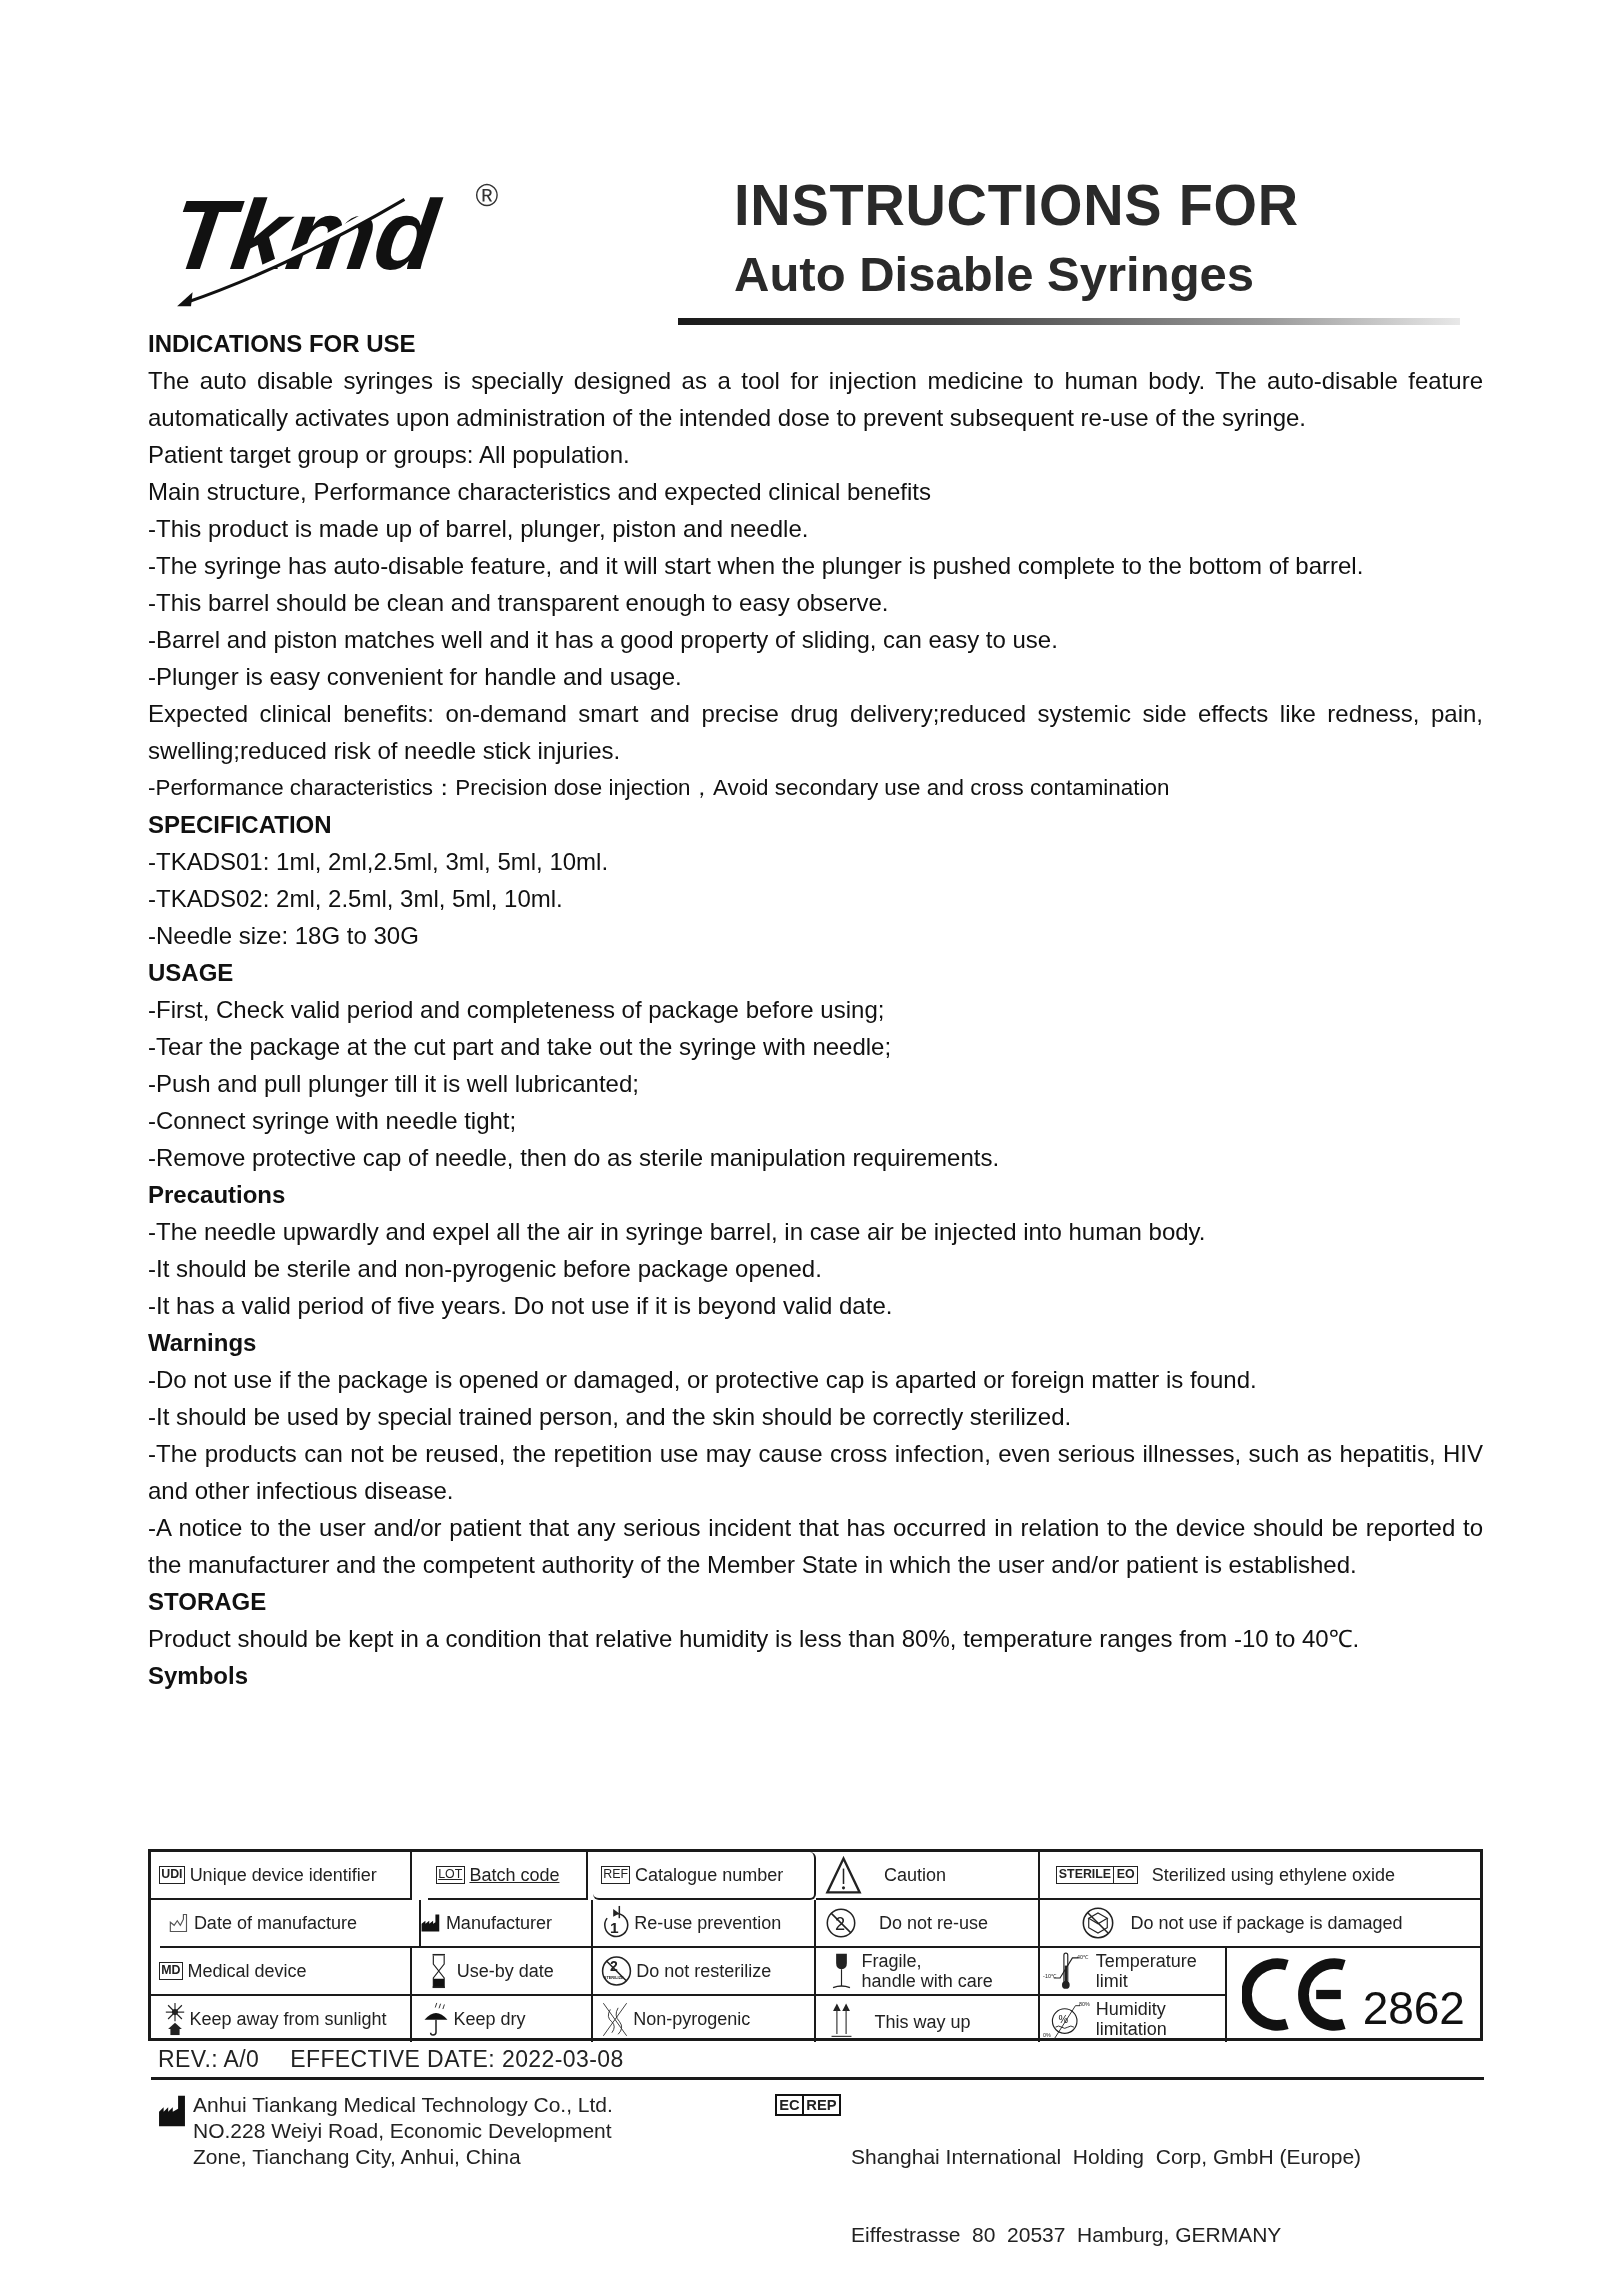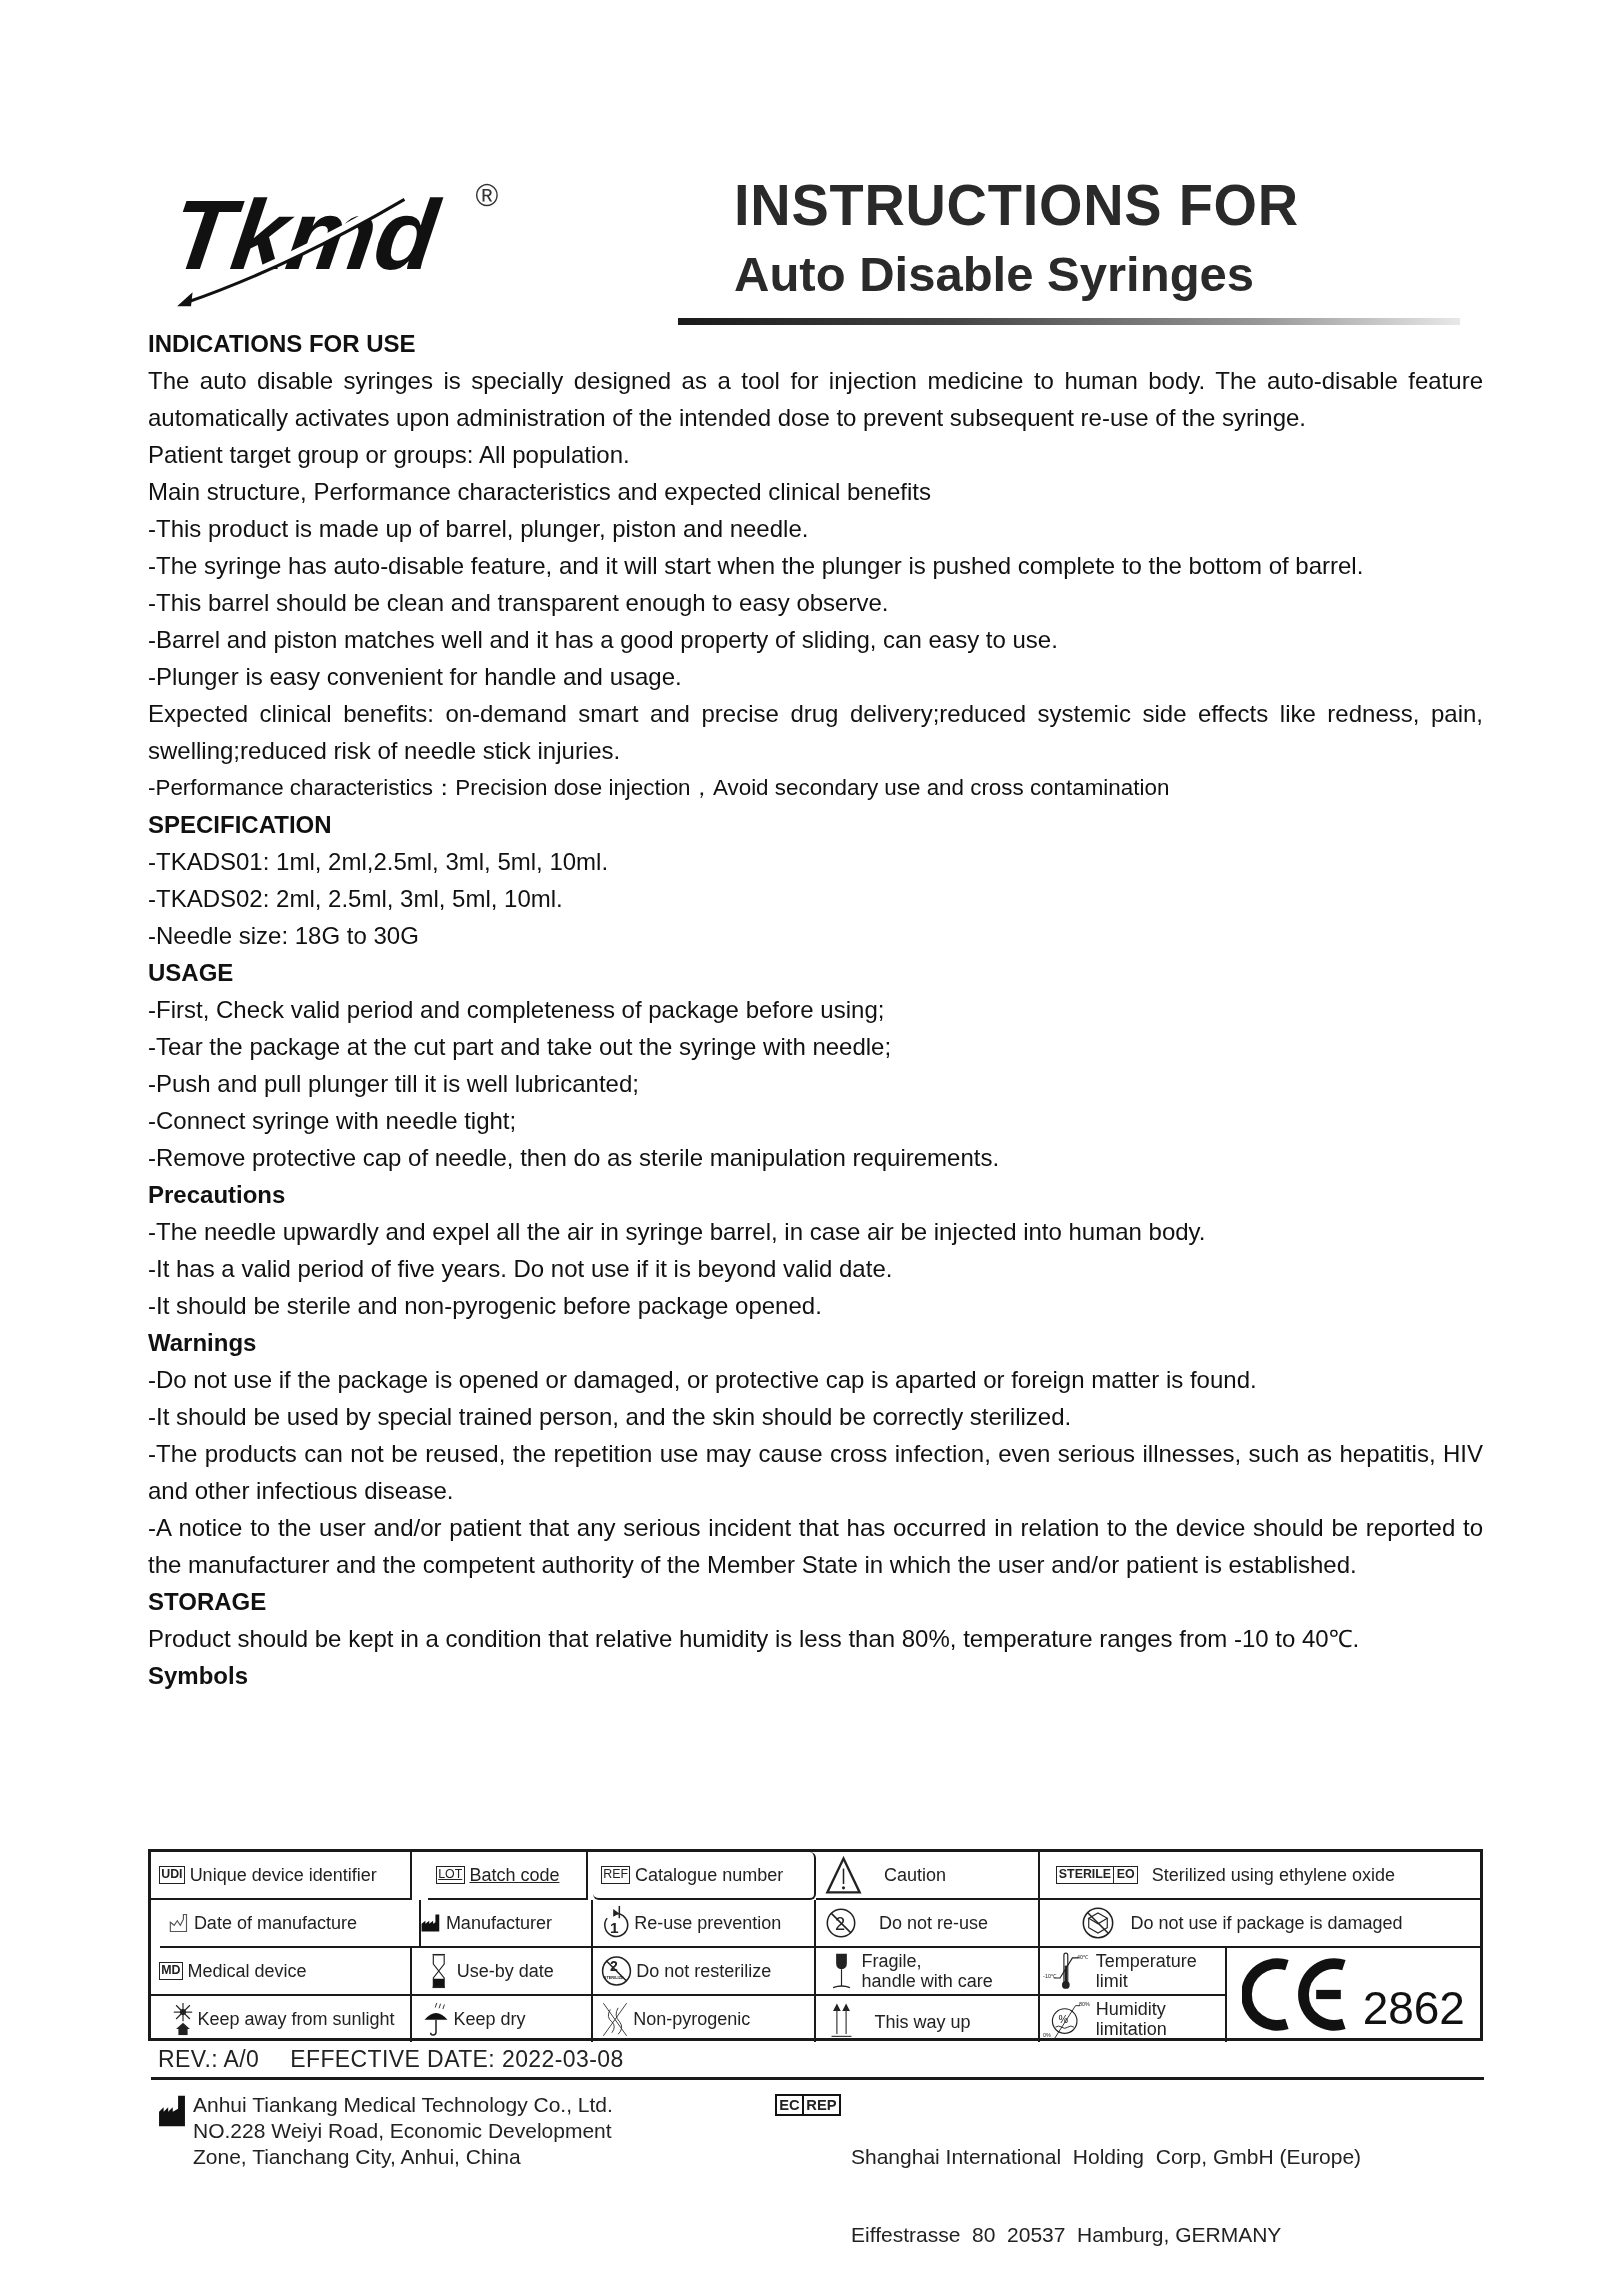--- a/index.html
+++ b/index.html
@@ -83,22 +83,22 @@
 
     <p class="h">USAGE</p>
     <p>-First, Check valid period and completeness of package before using;</p>
     <p>-Tear the package at the cut part and take out the syringe with needle;</p>
     <p>-Push and pull plunger till it is well lubricanted;</p>
     <p>-Connect syringe with needle tight;</p>
     <p>-Remove protective cap of needle, then do as sterile manipulation requirements.</p>
 
     <p class="h">Precautions</p>
     <p>-The needle upwardly and expel all the air in syringe barrel, in case air be injected into human body.</p>
+    <p>-It should be sterile and non-pyrogenic before package opened.</p>
     <p>-It has a valid period of five years. Do not use if it is beyond valid date.</p>
-    <p>-It should be sterile and non-pyrogenic before package opened.</p>
 
     <p class="h">Warnings</p>
     <p>-Do not use if the package is opened or damaged, or protective cap is aparted or foreign matter is found.</p>
     <p>-It should be used by special trained person, and the skin should be correctly sterilized.</p>
     <p class="j">-The products can not be reused, the repetition use may cause cross infection, even serious illnesses, such as hepatitis, HIV and other infectious disease.</p>
     <p class="j">-A notice to the user and/or patient that any serious incident that has occurred in relation to the device should be reported to the manufacturer and the competent authority of the Member State in which the user and/or patient is established.</p>
 
     <p class="h">STORAGE</p>
     <p class="j">Product should be kept in a condition that relative humidity is less than 80%, temperature ranges from -10 to 40℃.</p>
 
@@ -235,21 +235,21 @@
           </svg>
         <span style="position:absolute;left:0;top:22.4px;font-size:5.4px">-10℃</span>
         <span style="position:absolute;left:34px;top:3.1px;font-size:5.4px">40℃</span>
       </span>
       <span class="lbl" style="display:flex;flex-direction:column;">
         <span>Temperature</span>
         <span>limit</span>
       </span>
     </div>
 
-    <div class="cell" style="left:0;top:144px;width:261px;height:46px;border-bottom:none;padding-left:19px;">
+    <div class="cell" style="left:0;top:144px;width:261px;height:46px;border-bottom:none;padding-left:11px;">
       <span class="ic" style="margin-right:1.5px">
         <svg width="26" height="36" viewBox="0 0 34 46">
             <circle cx="17" cy="14" r="4" fill="#222"></circle>
             <g stroke="#222" stroke-width="1.5">
               <line x1="17" y1="2" x2="17" y2="26"></line>
               <line x1="5" y1="14" x2="29" y2="14"></line>
               <line x1="8" y1="5" x2="26" y2="23"></line>
               <line x1="26" y1="5" x2="8" y2="23"></line>
             </g>
             <polygon points="17,28 8,36 26,36" fill="#222"></polygon>

